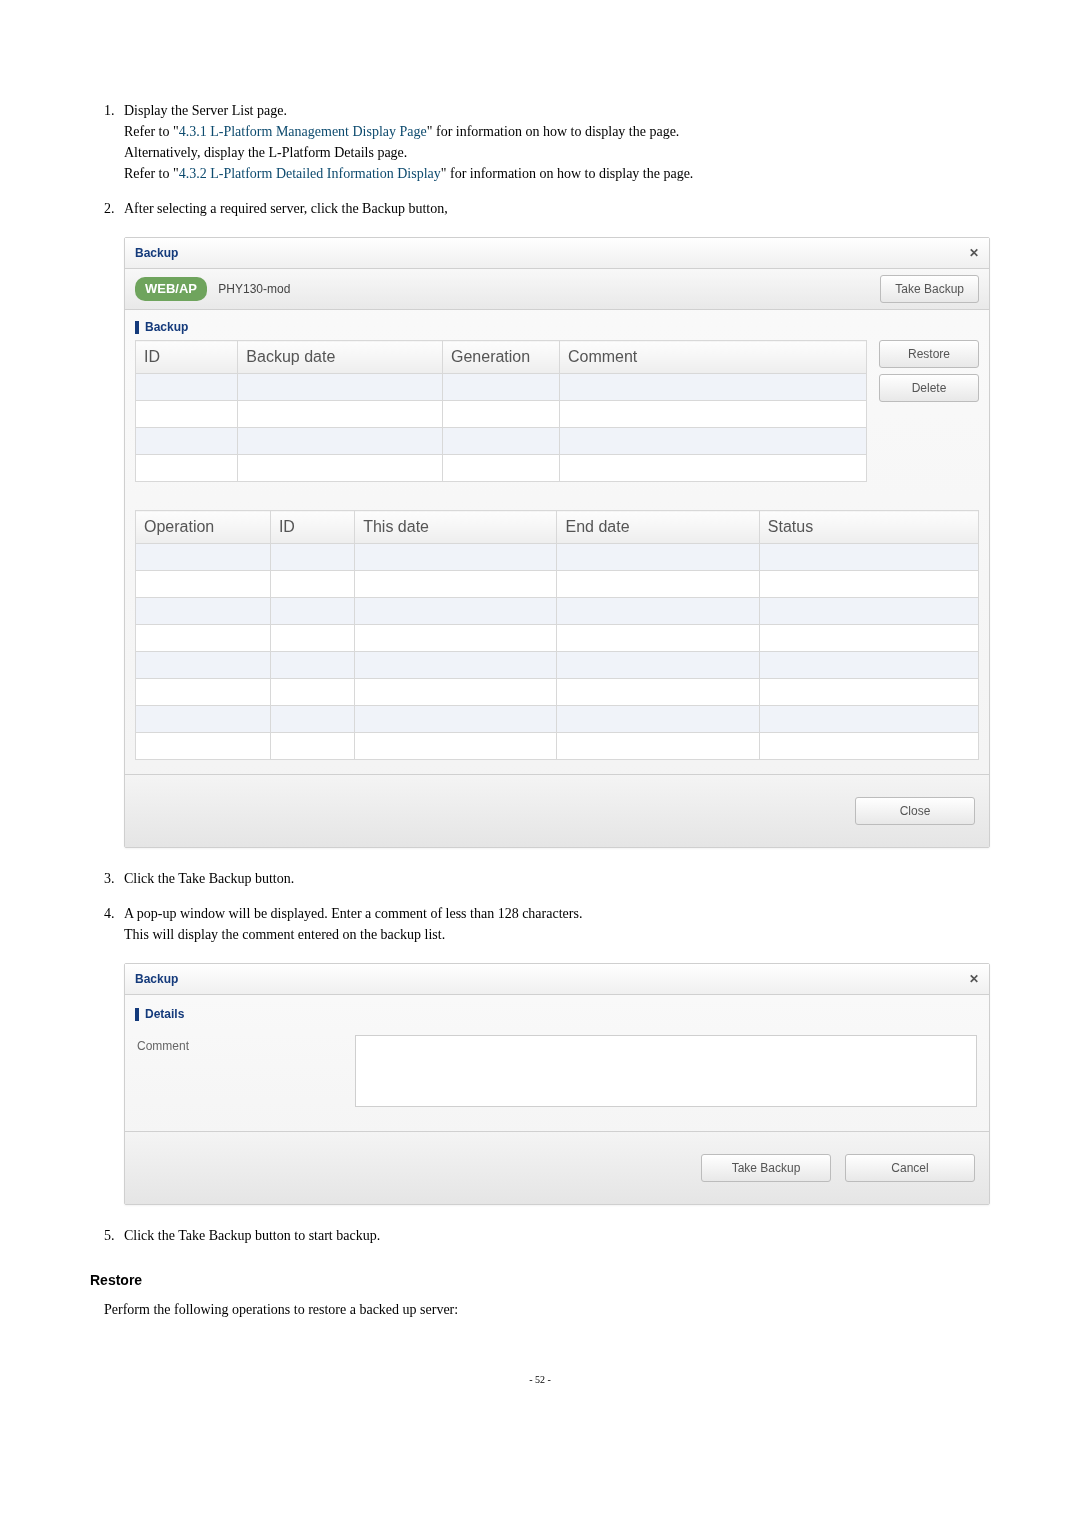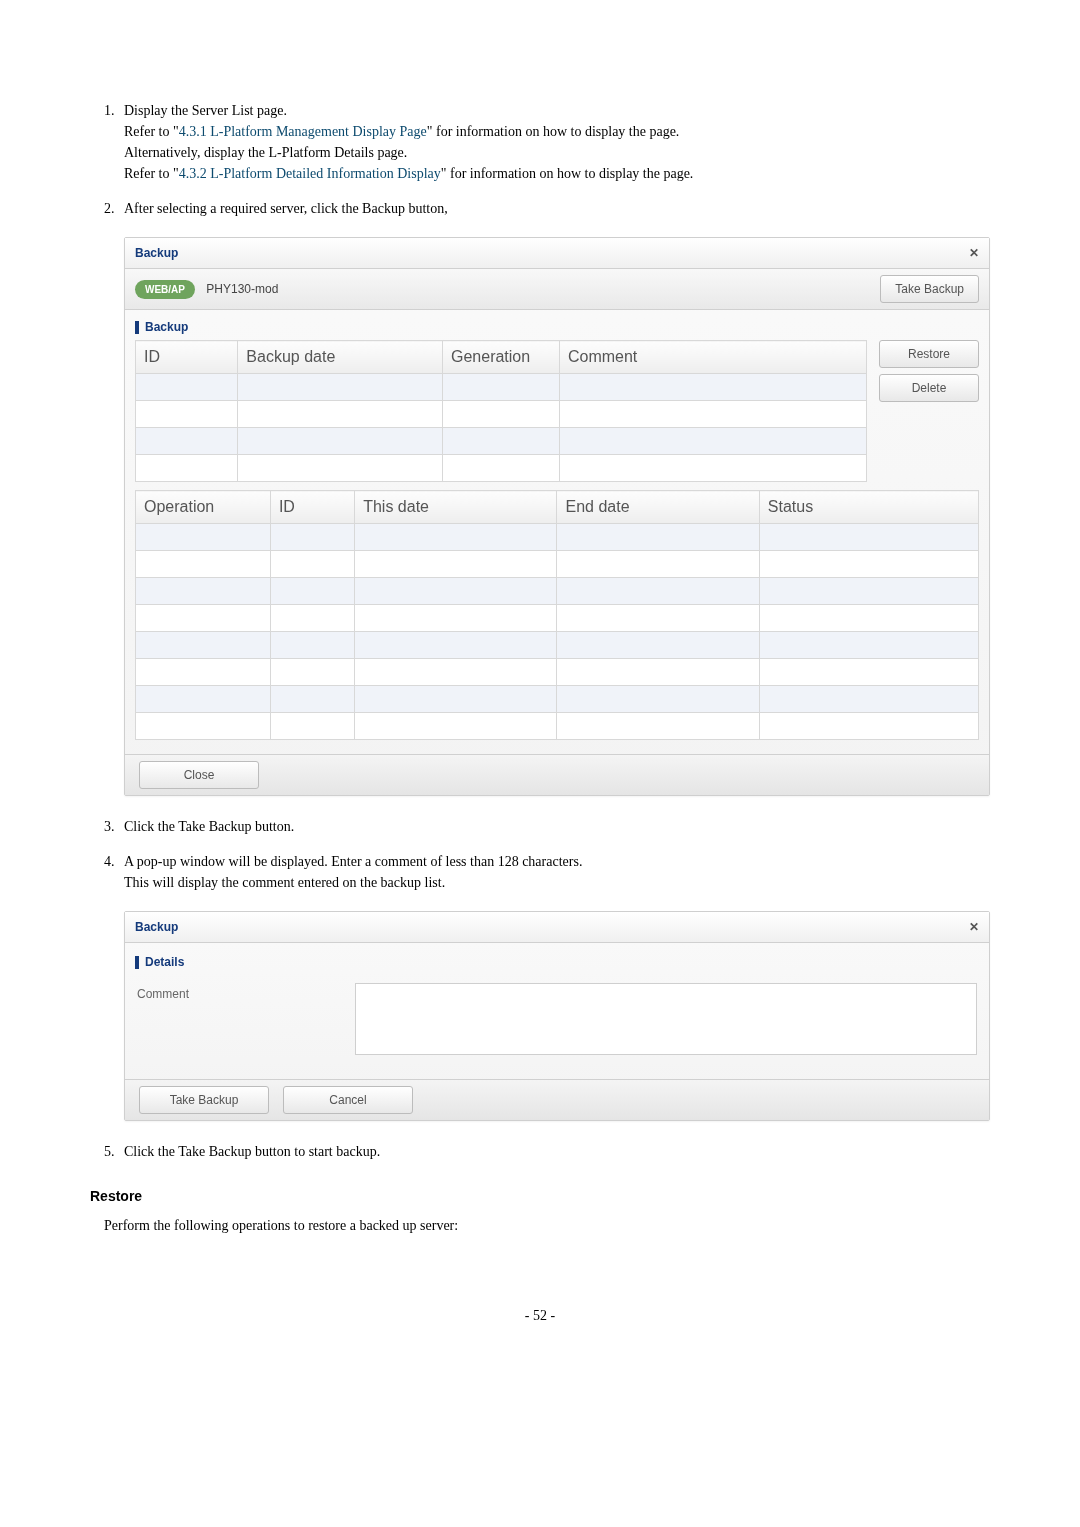--- a/index.html
+++ b/index.html
@@ -57,21 +57,21 @@
     align-items:center;
     justify-content:space-between;
     padding: 6px 10px;
     background: linear-gradient(#f8f8f8, #e9e9e9);
     border-bottom: 1px solid #d0d0d0;
   }
   .badge {
     display:inline-block;
     background: #6fa45d;
     color:#fff;
-    font-size:10px;
+    font-size:13px;
     padding: 2px 10px;
     border-radius: 10px;
     margin-right: 8px;
     font-weight: bold;
   }
   .ui-button {
     display:inline-block;
     border: 1px solid #bcbcbc;
     background: linear-gradient(#ffffff, #e8e8e8);
     color:#555;
@@ -110,23 +110,23 @@
     text-align: left;
     color:#555;
   }
   table.ui-table th {
     background: linear-gradient(#fdfdfd, #eeeeee);
     font-size: 16px;
   }
   tr.alt td { background:#f0f3f9; }
   .footer-bar {
     display:flex;
-    justify-content:flex-start;
+    justify-content:flex-end;
     gap: 14px;
-    padding: 6px 14px;
+    padding: 22px 14px;
     background: linear-gradient(#f4f4f4, #e5e5e5);
     border-top:1px solid #d0d0d0;
   }
   .details-row {
     display:flex;
     padding: 8px 12px 24px 12px;
     gap: 18px;
   }
   .details-row .lbl { color:#666; width: 200px; padding-top:2px; }
   .details-row .field {
@@ -136,25 +136,25 @@
     min-height: 70px;
   }
   h4.restore-heading {
     font-family: Arial, Helvetica, sans-serif;
     color:#000;
     font-size: 14px;
     margin: 24px 0 8px 0;
   }
   .page-number {
     text-align:center;
-    margin-top: 69px;
-    font-size: 14px;
+    margin-top: 52px;
+    font-size: 10px;
   }
   .side-btns { width:100px; }
-  .history-wrap { padding: 0 10px 14px 10px; }
+  .history-wrap { padding: 0 10px 14px 10px; margin-top: 20px; }
 </style>
 </head>
 <body>
 
 <ol class="main-list">
   <li>
     <span>Display the </span><span class="bold">Server List</span><span> page.</span>
     <div class="indent-block">
       <span>Refer to "</span><a href="#" class="doc-link">4.3.1 L-Platform Management Display Page</a><span>" for information on how to display the page.</span><br>
       <span>Alternatively, display the </span><span class="bold">L-Platform Details</span><span> page.</span><br>

